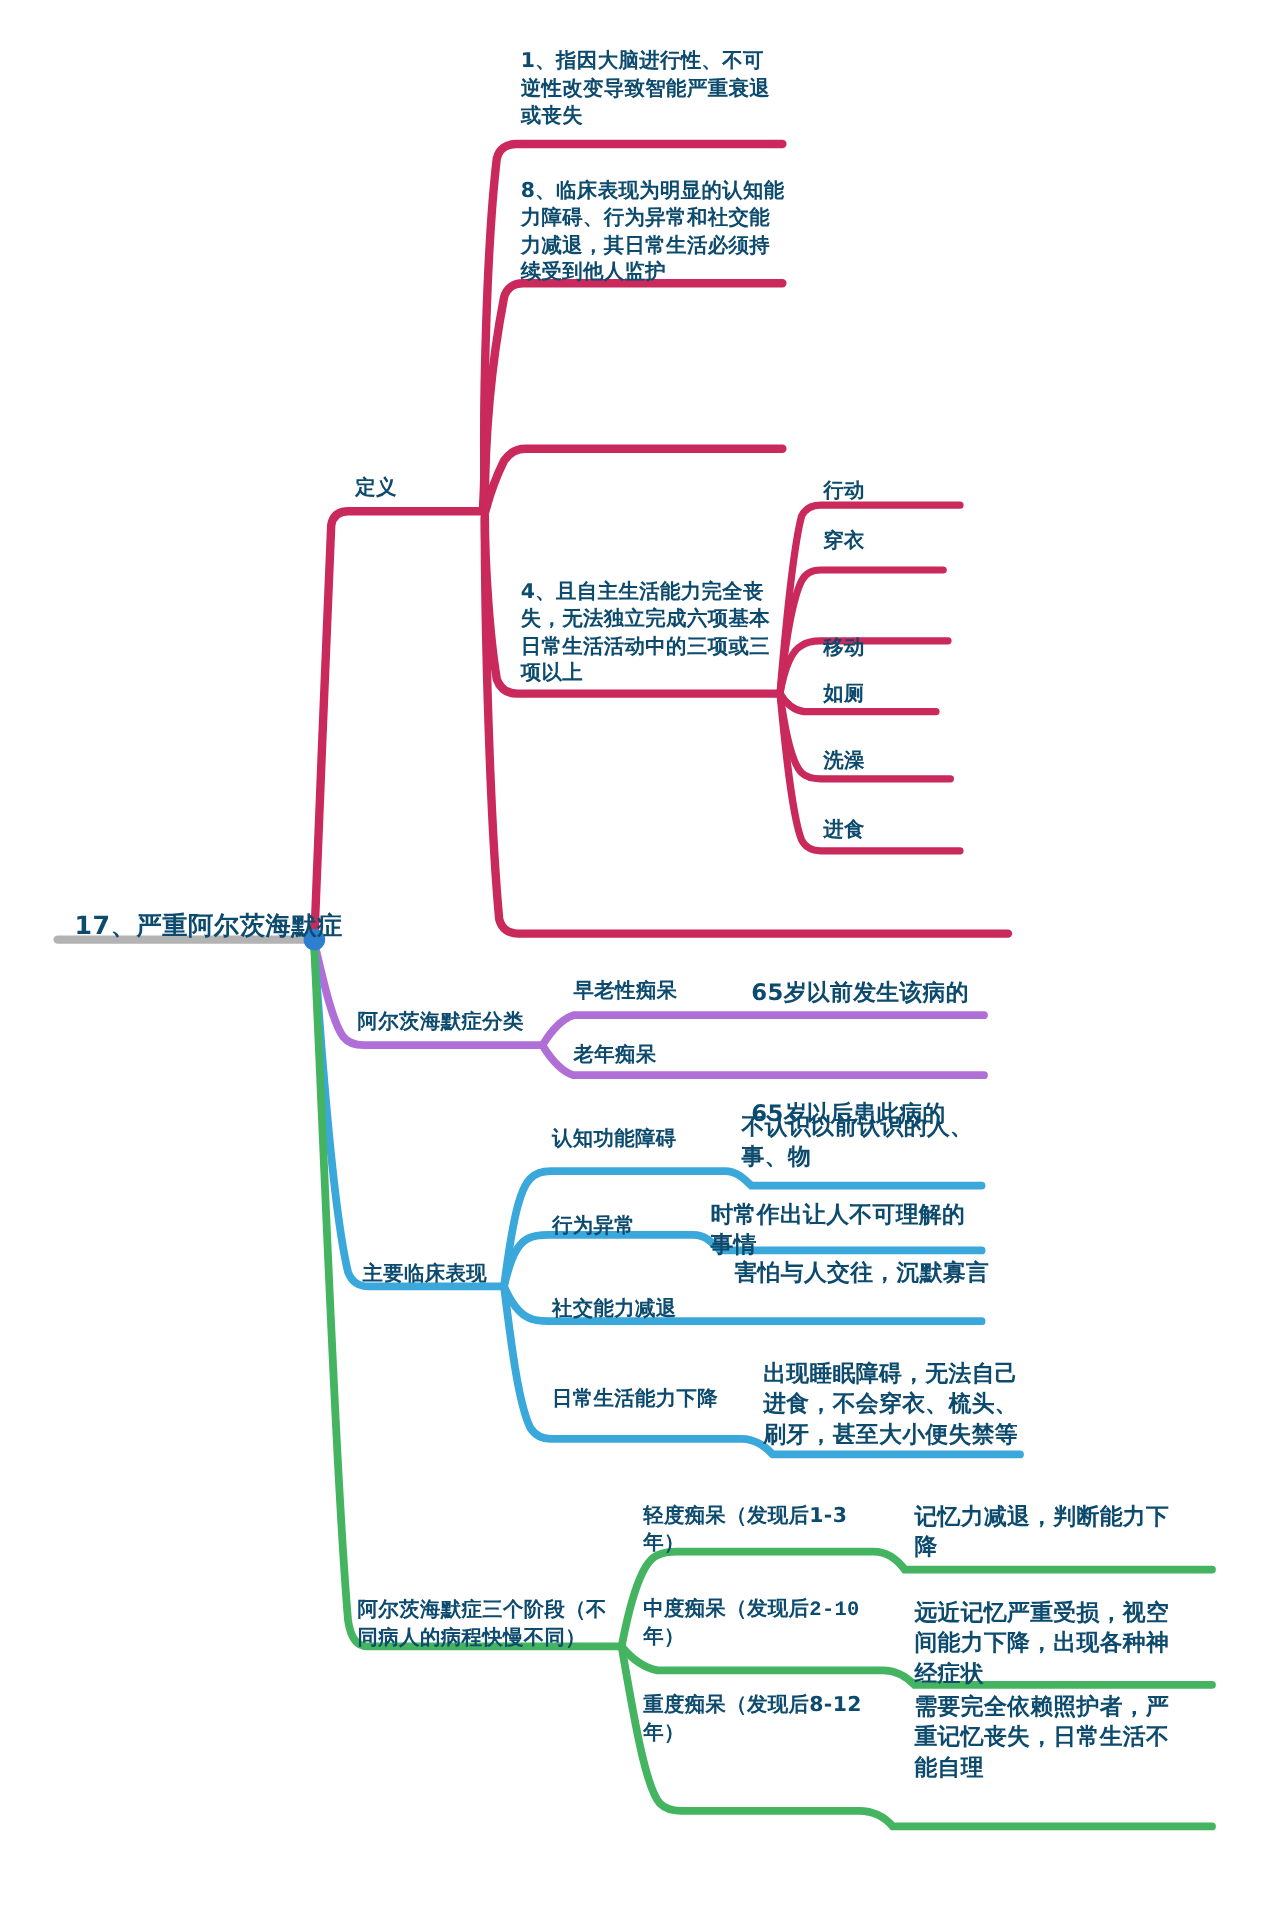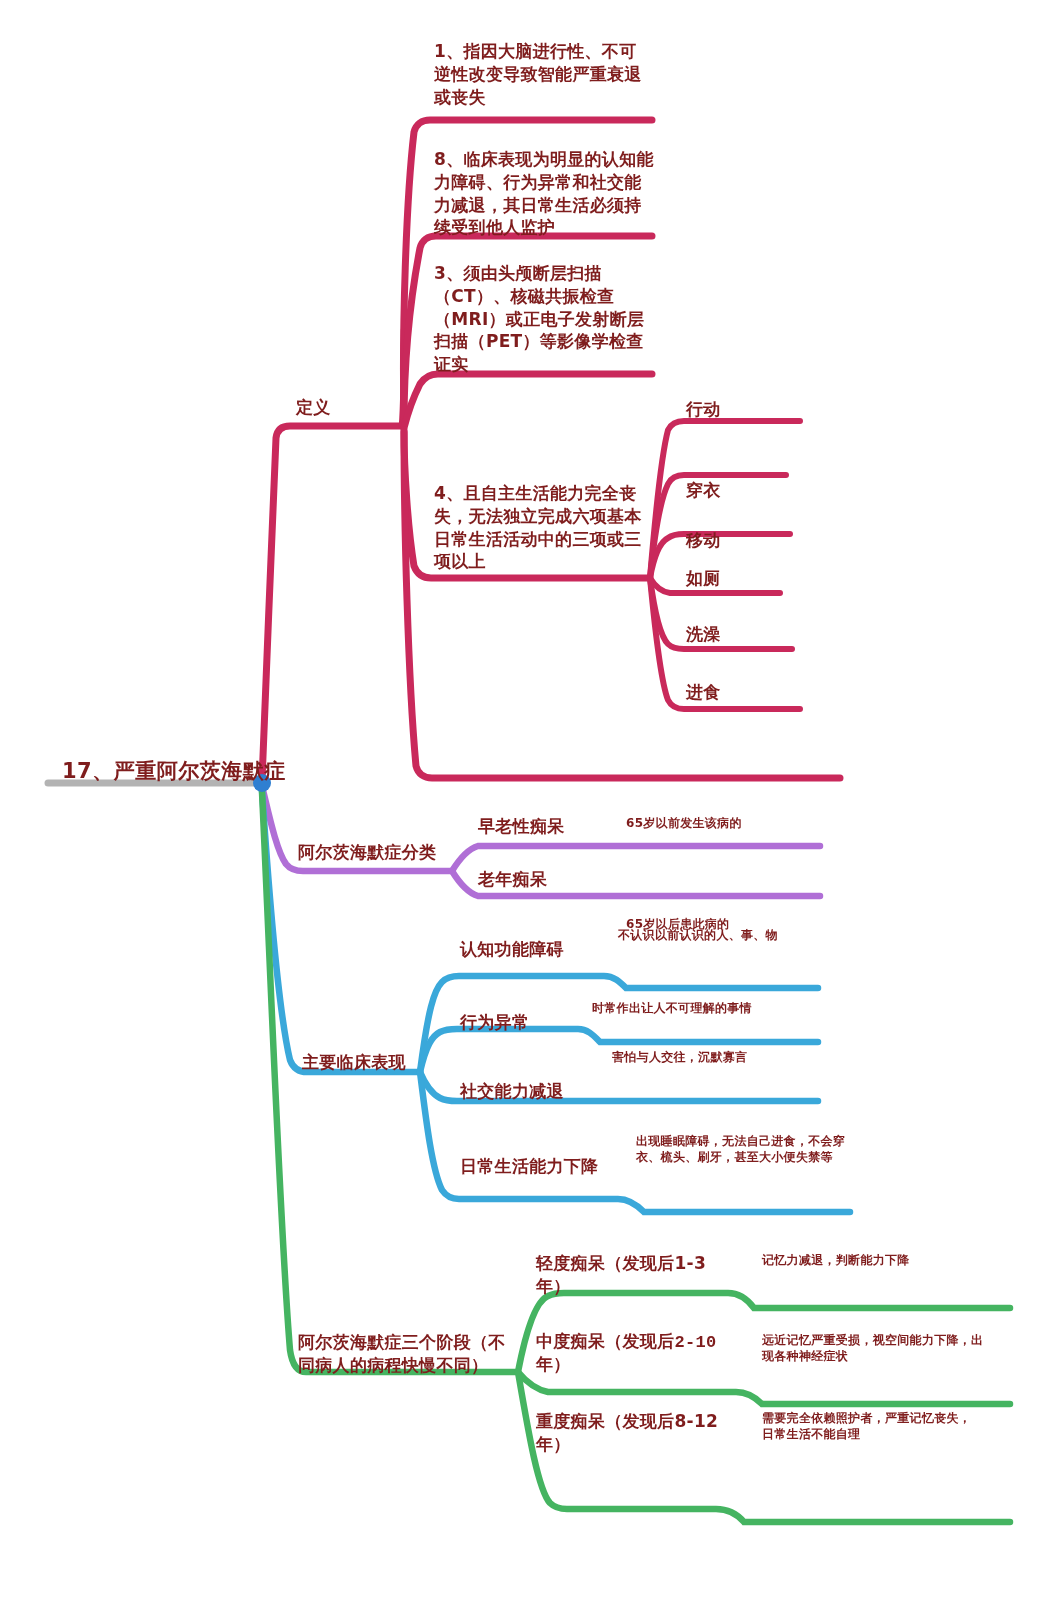--- a/index.html
+++ b/index.html
@@ -20,41 +20,41 @@
   #wires {
     position: absolute;
     left: 0;
     top: 0;
     width: 1056px;
     height: 1600px;
     pointer-events: none;
   }
   .lbl {
     position: absolute;
-    color: #7f1d1d;
+    color: #0c4a6e;
     font-weight: 700;
     line-height: 1.34;
     letter-spacing: 0.3px;
     white-space: pre-wrap;
   }
   .root-title {
     font-size: 21px;
     letter-spacing: 0.5px;
   }
   .branch-title {
     font-size: 17px;
   }
   .leaf {
     font-size: 17px;
   }
   .leaf-sm {
     font-size: 17px;
   }
   .detail {
-    font-size: 12px;
+    font-size: 19px;
   }
 </style>
 </head>
 <body>
 
 <div id="mindmap">
 
   <svg id="wires" viewBox="0 0 1056 1600">
 
     <line x1="48" y1="783" x2="262" y2="783" stroke="#b3b3b3" stroke-width="7" stroke-linecap="round"></line>
@@ -97,25 +97,24 @@
 
     <circle cx="262" cy="783" r="9" fill="#2f7fd1"></circle>
   </svg>
 
   <div class="lbl root-title" style="left:62px; top:757px; width:230px;">17、严重阿尔茨海默症</div>
 
   <div class="lbl branch-title" style="left:296px; top:396px; width:100px;">定义</div>
 
   <div class="lbl leaf" style="left:434px; top:40px; width:218px;">1、指因大脑进行性、不可逆性改变导致智能严重衰退或丧失</div>
   <div class="lbl leaf" style="left:434px; top:148px; width:222px;">8、临床表现为明显的认知能力障碍、行为异常和社交能力减退，其日常生活必须持续受到他人监护</div>
-  <div class="lbl leaf" style="left:434px; top:262px; width:222px;">3、须由头颅断层扫描（CT）、核磁共振检查（MRI）或正电子发射断层扫描（PET）等影像学检查证实</div>
   <div class="lbl leaf" style="left:434px; top:482px; width:220px;">4、且自主生活能力完全丧失，无法独立完成六项基本日常生活活动中的三项或三项以上</div>
 
   <div class="lbl leaf-sm" style="left:686px; top:398px;">行动</div>
-  <div class="lbl leaf-sm" style="left:686px; top:480px;font-family:Liberation Serif, serif;">穿衣</div>
+  <div class="lbl leaf-sm" style="left:686px; top:440px;">穿衣</div>
   <div class="lbl leaf-sm" style="left:686px; top:529px;">移动</div>
   <div class="lbl leaf-sm" style="left:686px; top:567px;">如厕</div>
   <div class="lbl leaf-sm" style="left:686px; top:623px;">洗澡</div>
   <div class="lbl leaf-sm" style="left:686px; top:681px;">进食</div>
 
   <div class="lbl branch-title" style="left:298px; top:841px; width:160px;">阿尔茨海默症分类</div>
   <div class="lbl leaf" style="left:478px; top:815px;">早老性痴呆</div>
   <div class="lbl detail" style="left:626px; top:815px; width:200px;">65岁以前发生该病的</div>
   <div class="lbl leaf" style="left:478px; top:868px;">老年痴呆</div>
   <div class="lbl detail" style="left:626px; top:916px; width:200px;">65岁以后患此病的</div>

